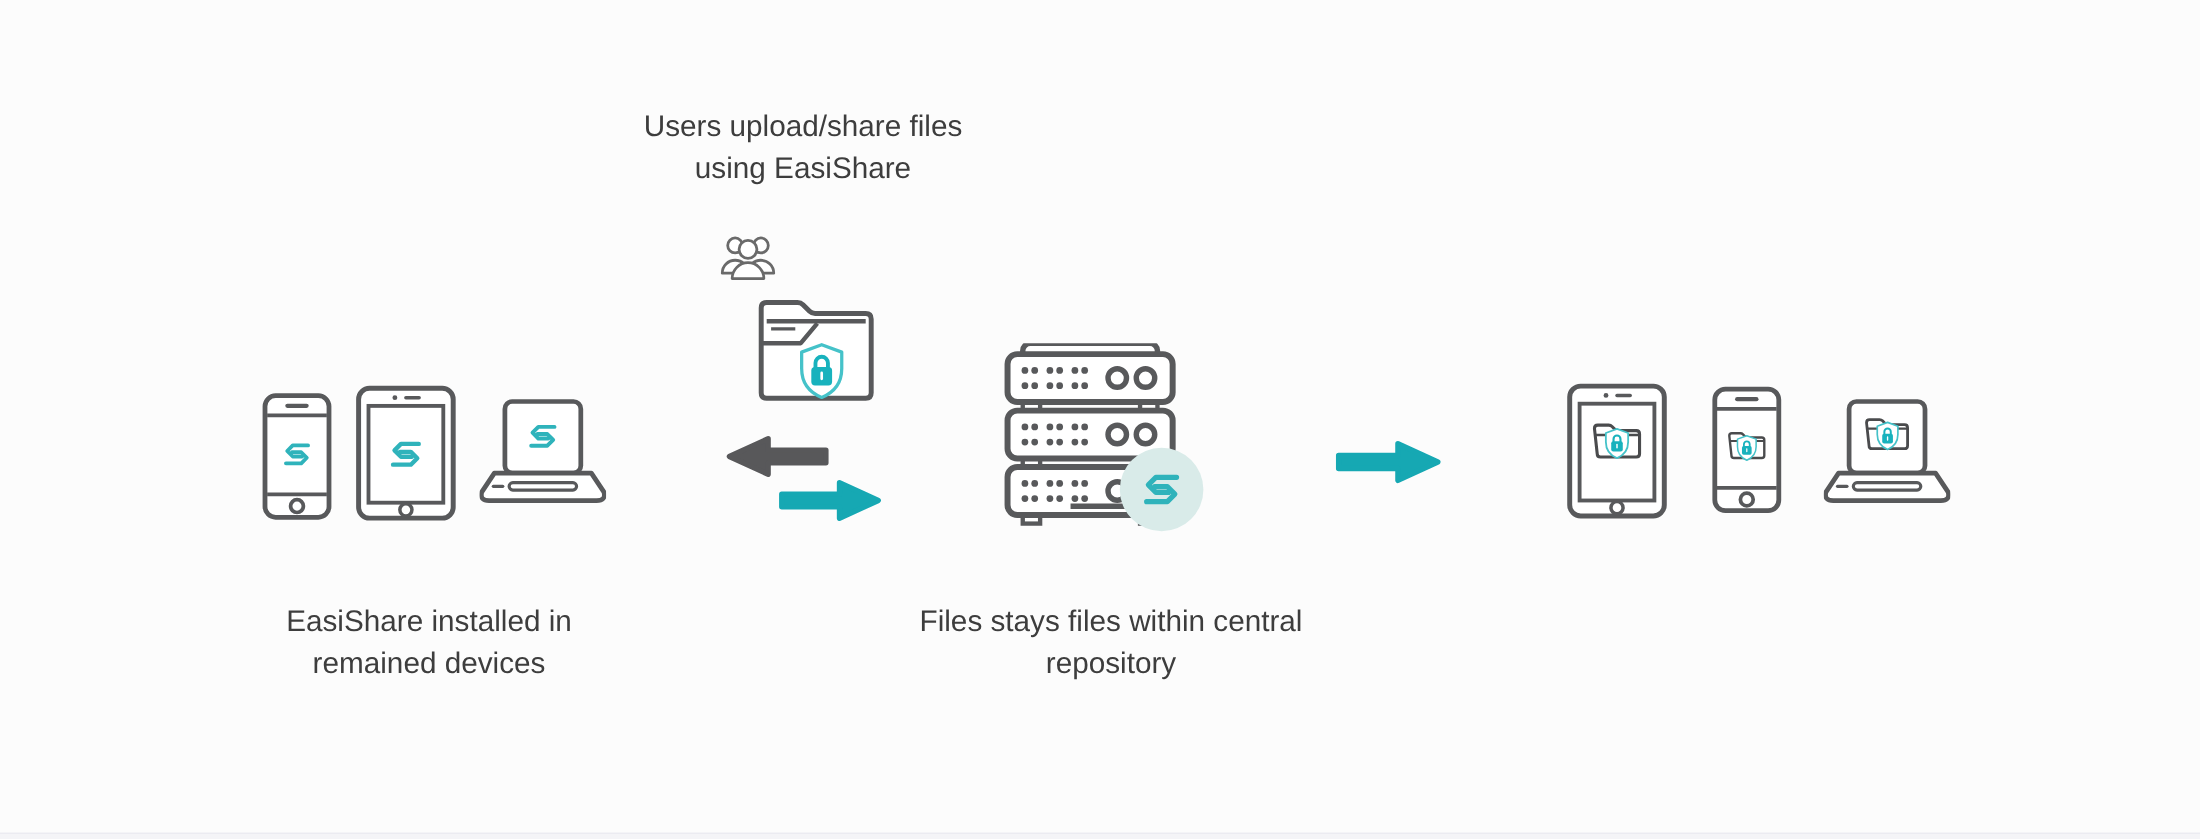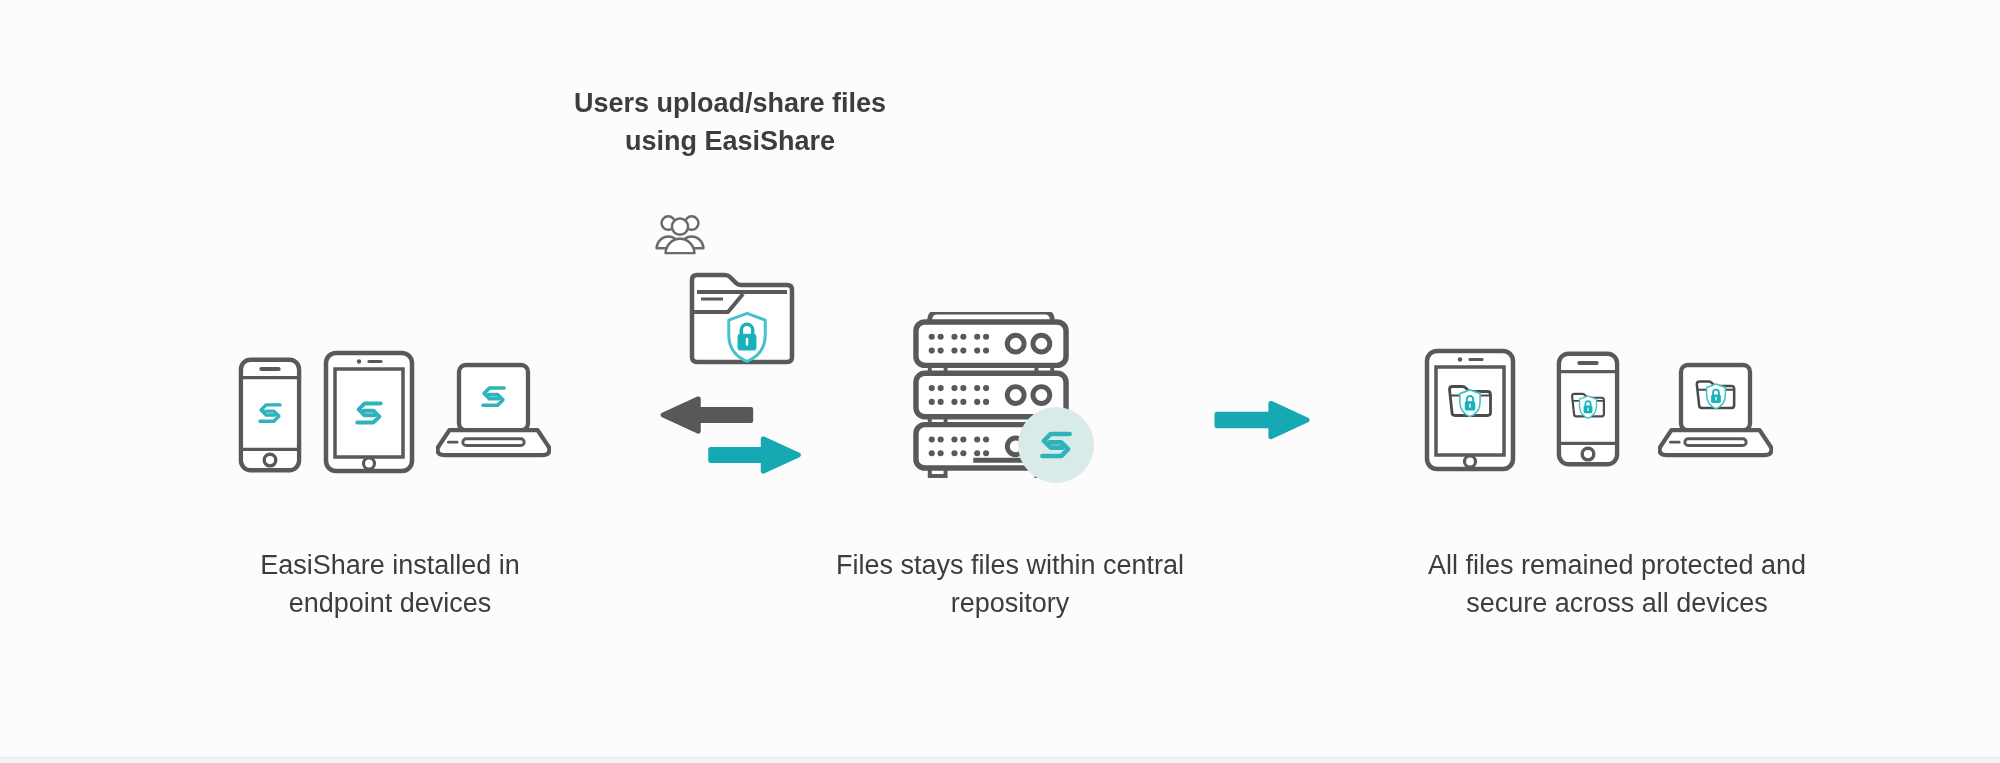--- a/index.html
+++ b/index.html
@@ -138,39 +138,39 @@
           <circle cx="105" cy="136" r="8.5"></circle>
           <line x1="62" y1="150" x2="140" y2="150"></line>
         </g>
       </symbol>
       <symbol id="block-arrow" viewBox="0 0 100 44">
         <polygon points="3,16 58,16 58,5 95,22 58,39 58,28 3,28" fill="currentColor" stroke="currentColor" stroke-width="5" stroke-linejoin="round"></polygon>
       </symbol>
     </defs>
   </svg>
 
-  <div class="caption" style="left:530px;top:84px;width:400px;font-weight:bold;">Users upload/share files
+  <div class="caption" style="left:530px;top:96px;width:400px;">Users upload/share files
 using EasiShare</div>
 
   <div class="abs" style="left:238px;top:356px;">
     <svg class="frame abs" style="left:0;top:0;" width="64" height="118" viewBox="0 0 66 120">
       <use href="#phone-frame"></use>
         <use href="#s-logo" class="logo" x="17" y="42" width="32" height="32"></use>
     </svg>
     <svg class="frame abs" style="left:85px;top:-6px;" width="92" height="124" viewBox="0 0 92 124">
       <use href="#tablet-frame"></use>
         <use href="#s-logo" class="logo" x="28" y="45" width="36" height="36"></use>
     </svg>
     <svg class="frame abs" style="left:198px;top:6px;" width="115" height="98" viewBox="0 0 120 102">
       <use href="#laptop-frame"></use>
         <use href="#s-logo" class="logo" x="43" y="19" width="34" height="34"></use>
     </svg>
   </div>
   <div class="caption" style="left:190px;top:546px;width:400px;">EasiShare installed in
-endpoint devices</div>
+remained devices</div>
 
   <div class="abs" style="left:0;top:0;">
     <svg class="abs" style="left:653px;top:210px;color:var(--people-gray);" width="54" height="46" viewBox="0 0 60 48">
         <use href="#users-group"></use>
       </svg>
     <svg class="frame abs" style="left:686px;top:262px;" width="112" height="106" viewBox="0 0 112 106">
       <use href="#folder-big"></use>
       <use href="#shield-lock" class="shield" x="38" y="48" width="46" height="54"></use>
     </svg>
     <svg class="arrow gray flip abs" style="left:658px;top:394px;" width="96" height="42" viewBox="0 0 100 44">
@@ -208,17 +208,15 @@
       <use href="#phone-frame"></use>
       <use href="#folder-small" style="color:var(--outline-dark)" x="13" y="40" width="40" height="32"></use>
       <use href="#shield-lock" class="shield" x="22" y="45" width="22" height="26"></use>
     </svg>
     <svg class="frame abs" style="left:234px;top:14px;" width="115" height="98" viewBox="0 0 120 102">
       <use href="#laptop-frame"></use>
       <use href="#folder-small" style="color:var(--outline-dark)" x="36" y="15" width="48" height="38"></use>
       <use href="#shield-lock" class="shield" x="48" y="21" width="25" height="29"></use>
     </svg>
   </div>
-  <div class="caption" style="left:1400px;top:546px;width:434px;">All files remained protected and
-secure across all devices</div>
 
   <div class="bottom-bar"></div>
 </div>
 
 </body></html>

